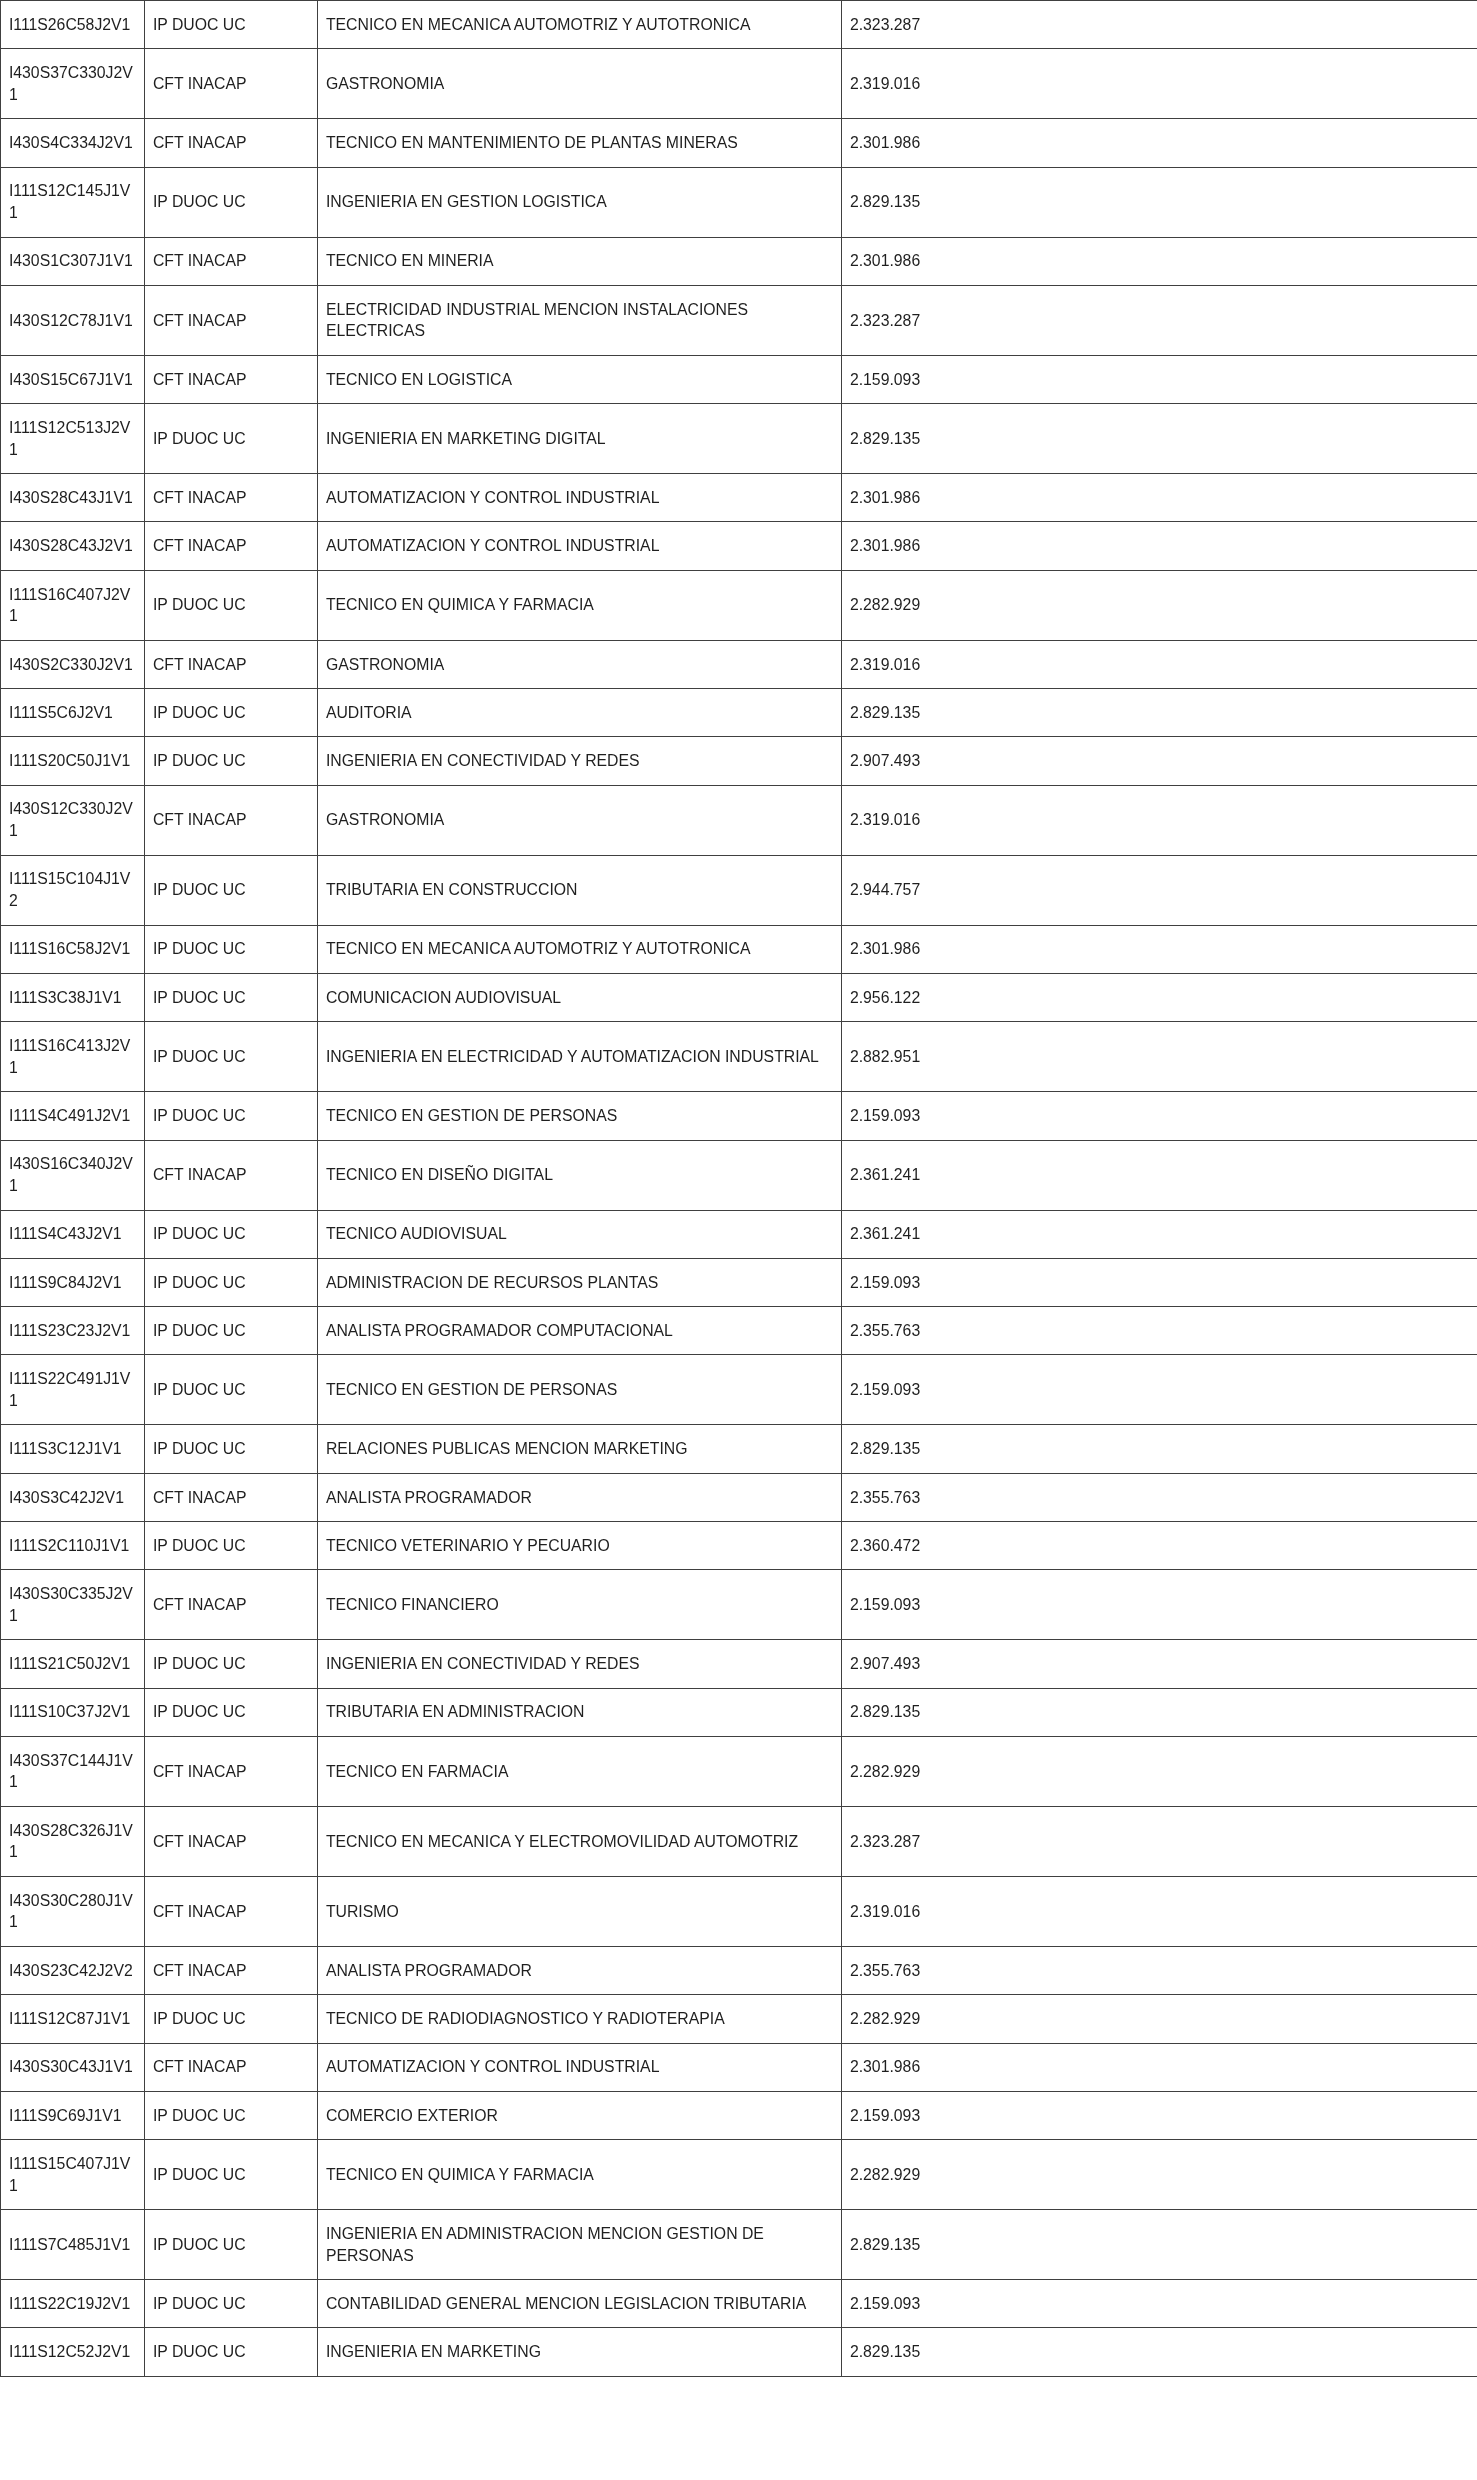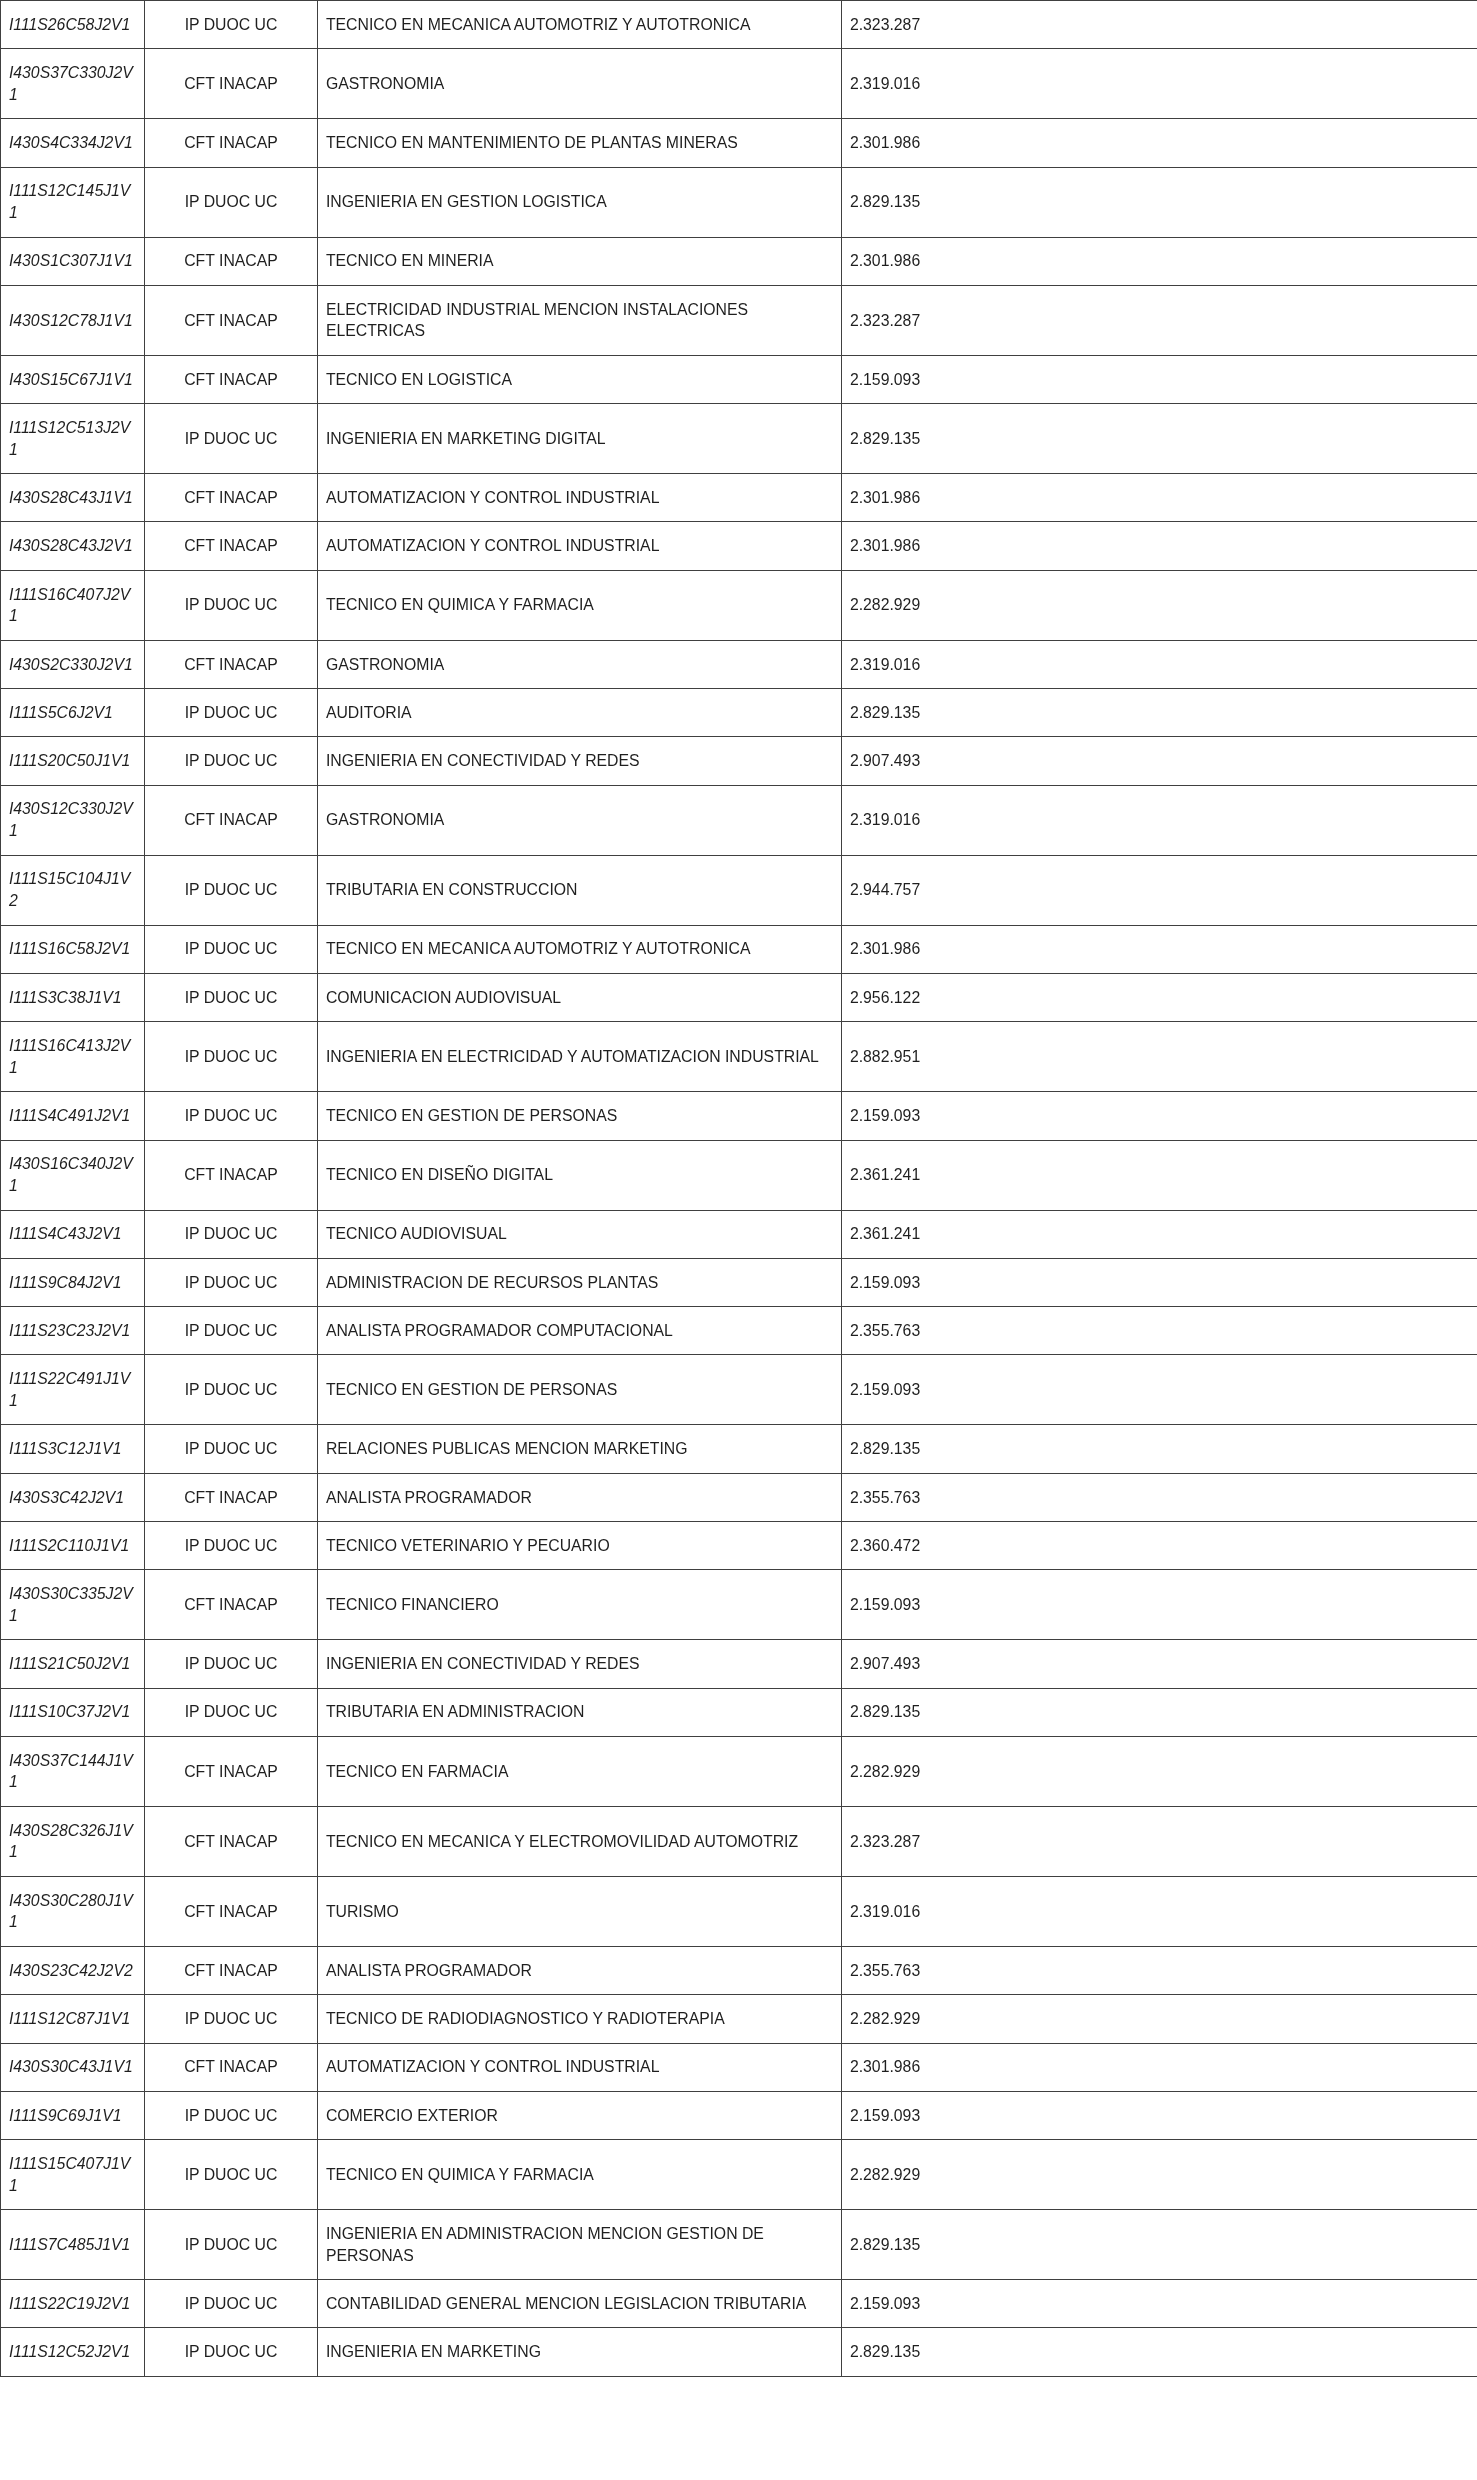--- a/index.html
+++ b/index.html
@@ -26,25 +26,23 @@
     border:1px solid var(--border-color);
     vertical-align:middle;
     padding:12.8px 7.9px;
     font-size:15.8px;
     line-height:21.7px;
     color:var(--text-color);
     overflow:hidden;
   }
   td.col-code{
     word-break:break-all;
-    font-style:italic;
   }
   td.col-institution{
     white-space:nowrap;
-    text-align:center;
   }
   td.col-amount{
     text-align:left;
     padding-right:9.9px;
     white-space:nowrap;
   }
 </style>
 </head>
 <body>
 

